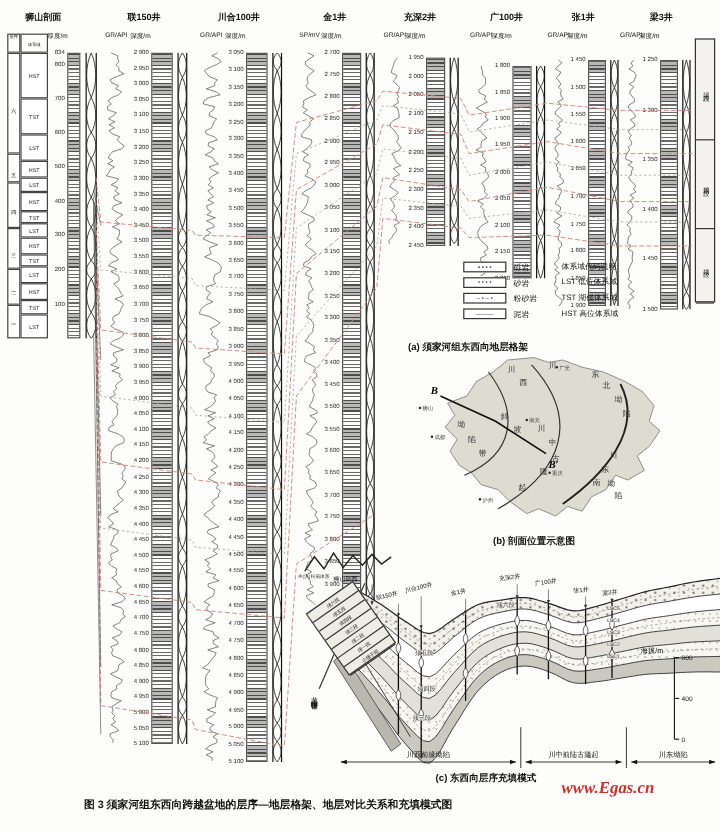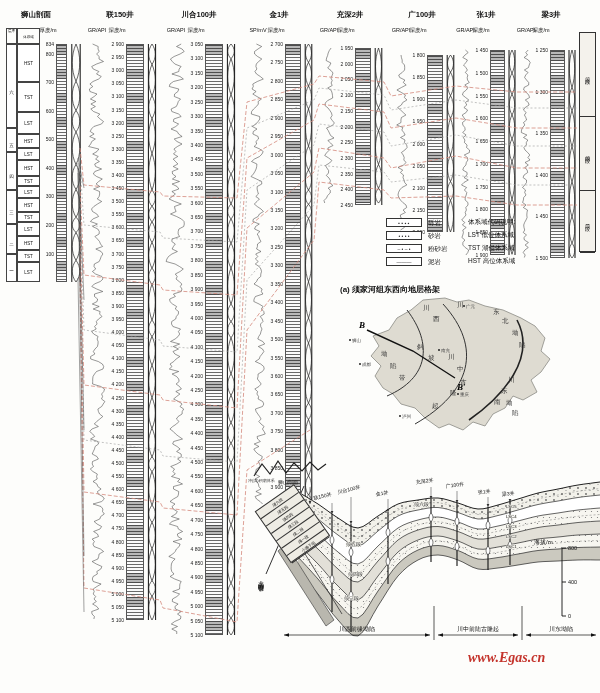--- a/index.html
+++ b/index.html
@@ -511,20 +511,21 @@
         <circle cx="94" cy="54" r="1" fill="#222"></circle>
         <text x="96" y="56" font-size="4.5" fill="#444">南充</text>
         <circle cx="15" cy="68" r="1" fill="#222"></circle>
         <text x="17" y="70" font-size="4.5" fill="#444">成都</text>
         <circle cx="113" cy="98" r="1" fill="#222"></circle>
         <text x="115" y="100" font-size="4.5" fill="#444">重庆</text>
         <circle cx="55" cy="120" r="1" fill="#222"></circle>
         <text x="57" y="122" font-size="4.5" fill="#444">泸州</text>
       </svg>
     </div>
+  <div class="cap" style="left:355px;top:445px;width:180px;text-align:center;">(b) 剖面位置示意图</div>
 
   <div id="panel-c" class="abs" style="left:248px;top:456px;width:352px;height:198px;">
       <svg width="352" height="198" viewBox="0 0 352 198" style="position:absolute;left:0;top:0;overflow:visible;">
         <defs>
           <pattern id="pd1" width="6" height="6" patternUnits="userSpaceOnUse">
             <rect width="6" height="6" fill="#f7f6f0"></rect>
             <circle cx="1.5" cy="1.5" r="0.6" fill="#777"></circle>
           </pattern>
           <pattern id="pd2" width="8" height="6" patternUnits="userSpaceOnUse">
             <rect width="8" height="6" fill="#f2f1ea"></rect>
@@ -637,15 +638,17 @@
       <div class="ttrow">须五段</div>
       <div class="ttrow">须四段</div>
       <div class="ttrow">须三段</div>
       <div class="ttrow">须二段</div>
       <div class="ttrow">须一段</div>
       <div class="ttrow">小塘子组</div>
     </div>
 
   <div id="thrust-label" class="abs" style="left:256px;top:576px;height:80px;">龙门山推覆带</div>
 
-
+  <div class="cap" style="left:310px;top:643px;width:190px;text-align:center;">(c) 东西向层序充填模式</div>
+
+  <div id="fig-caption">图 3  须家河组东西向跨越盆地的层序—地层格架、地层对比关系和充填模式图</div>
   <div id="watermark">www.Egas.cn</div>
 </div>
 
 </body></html>

